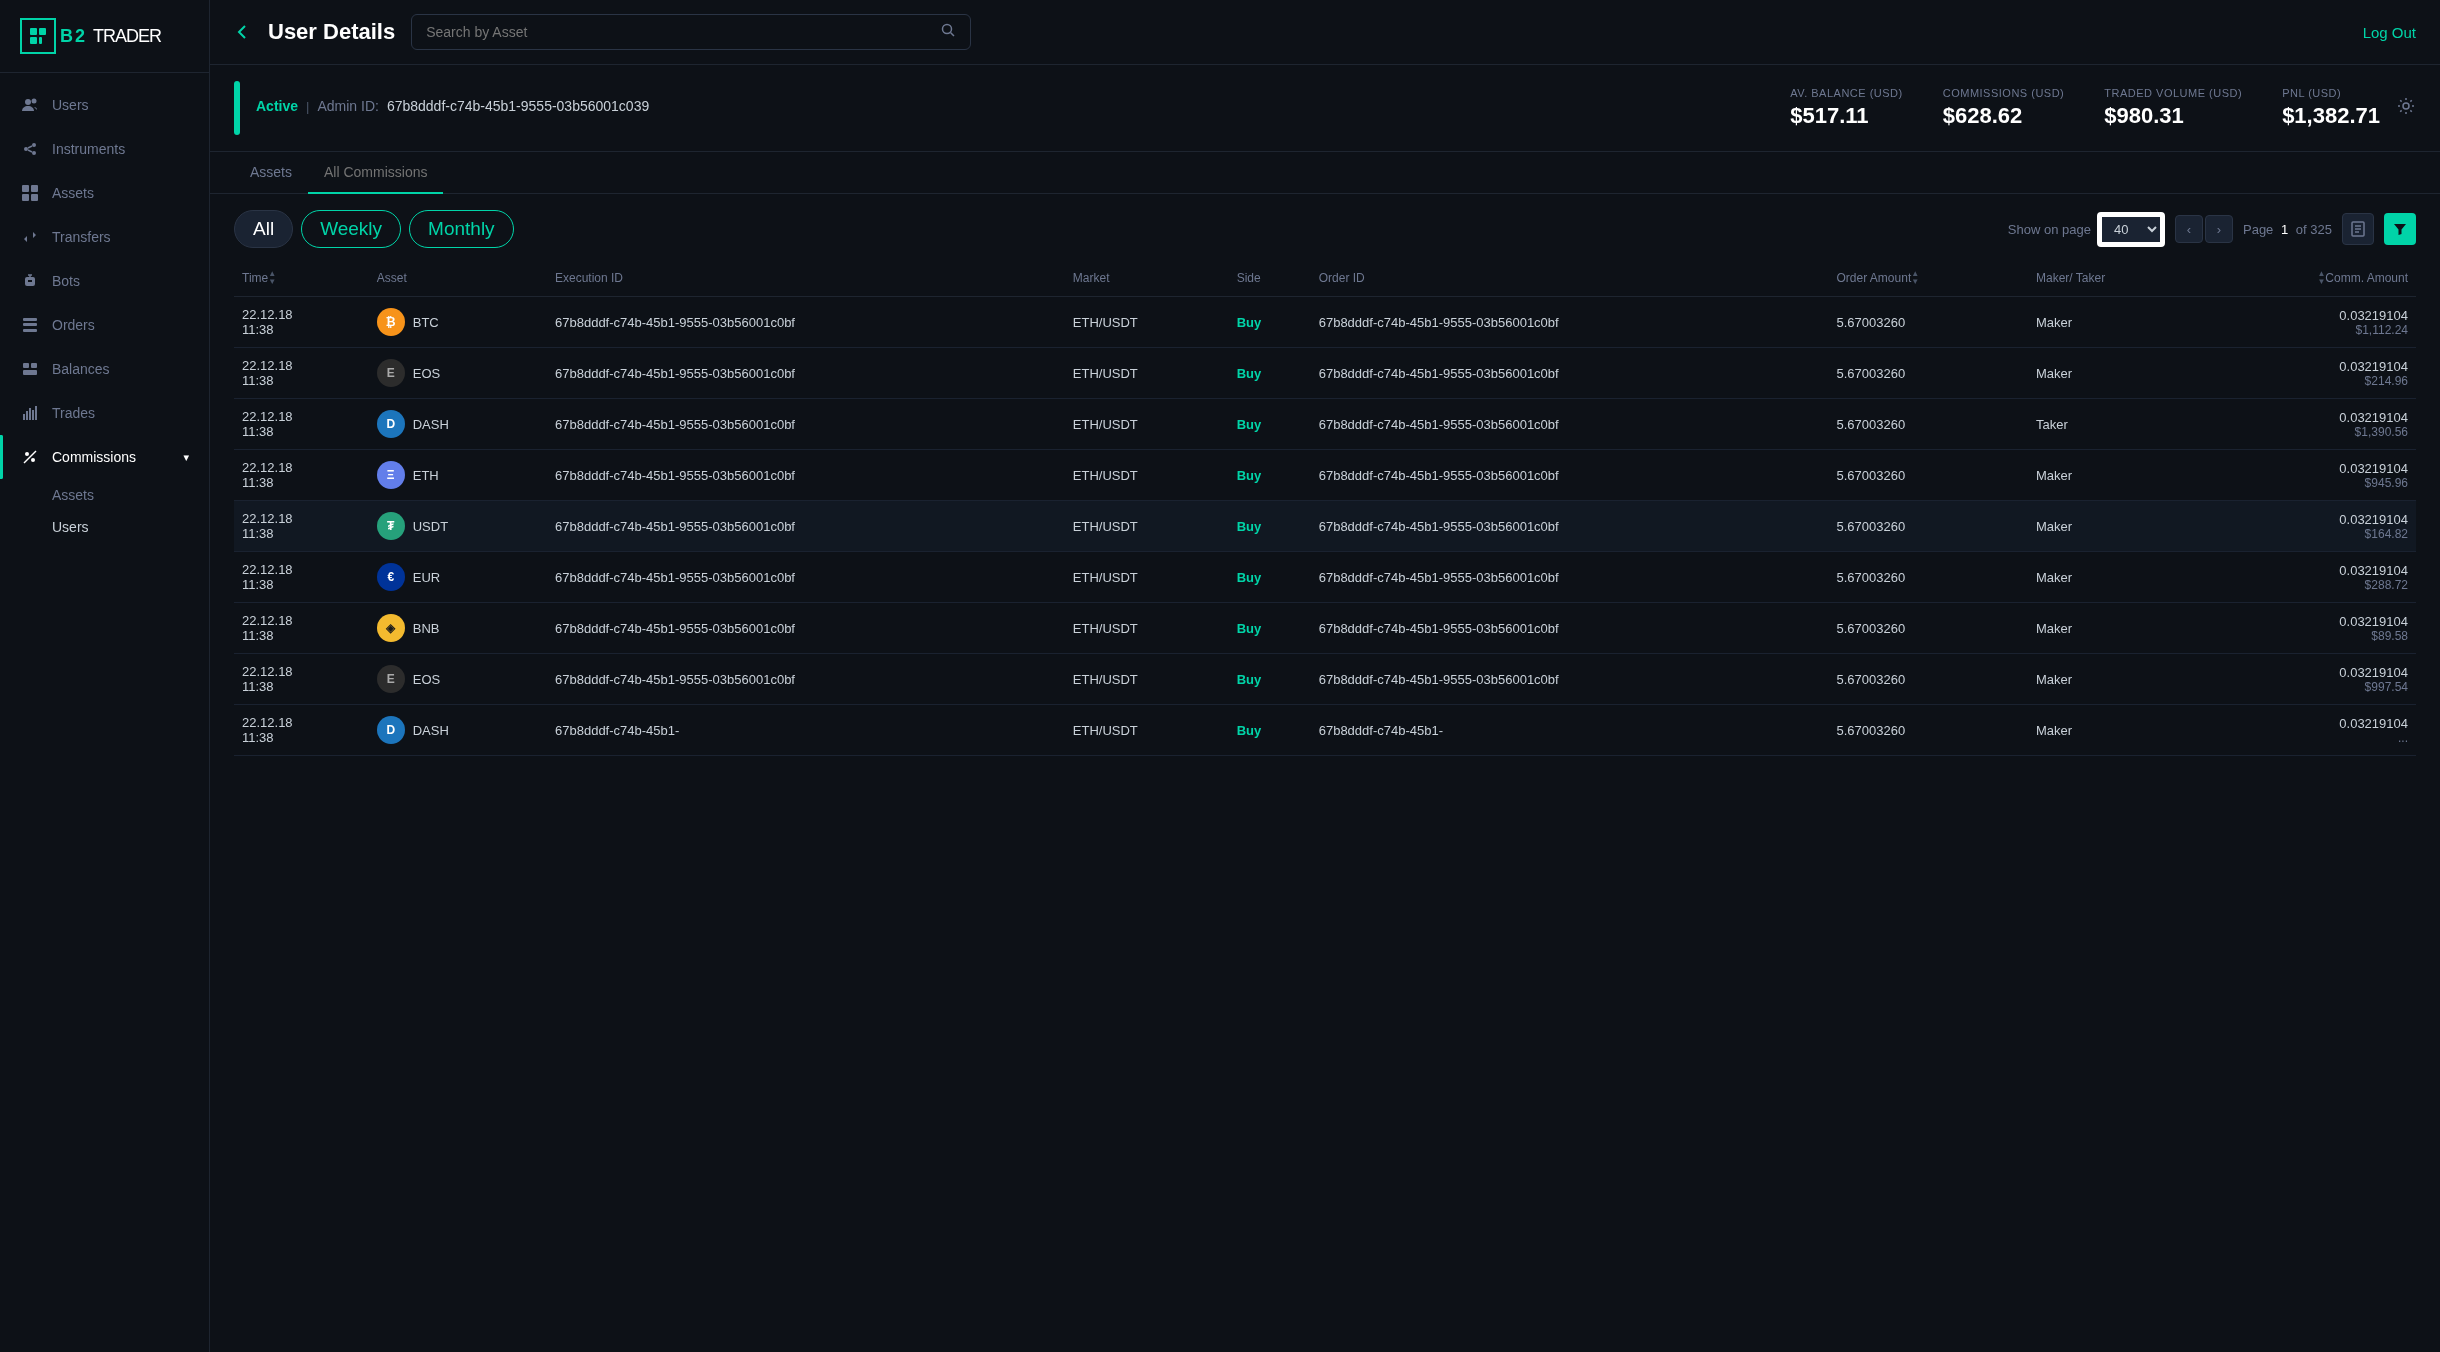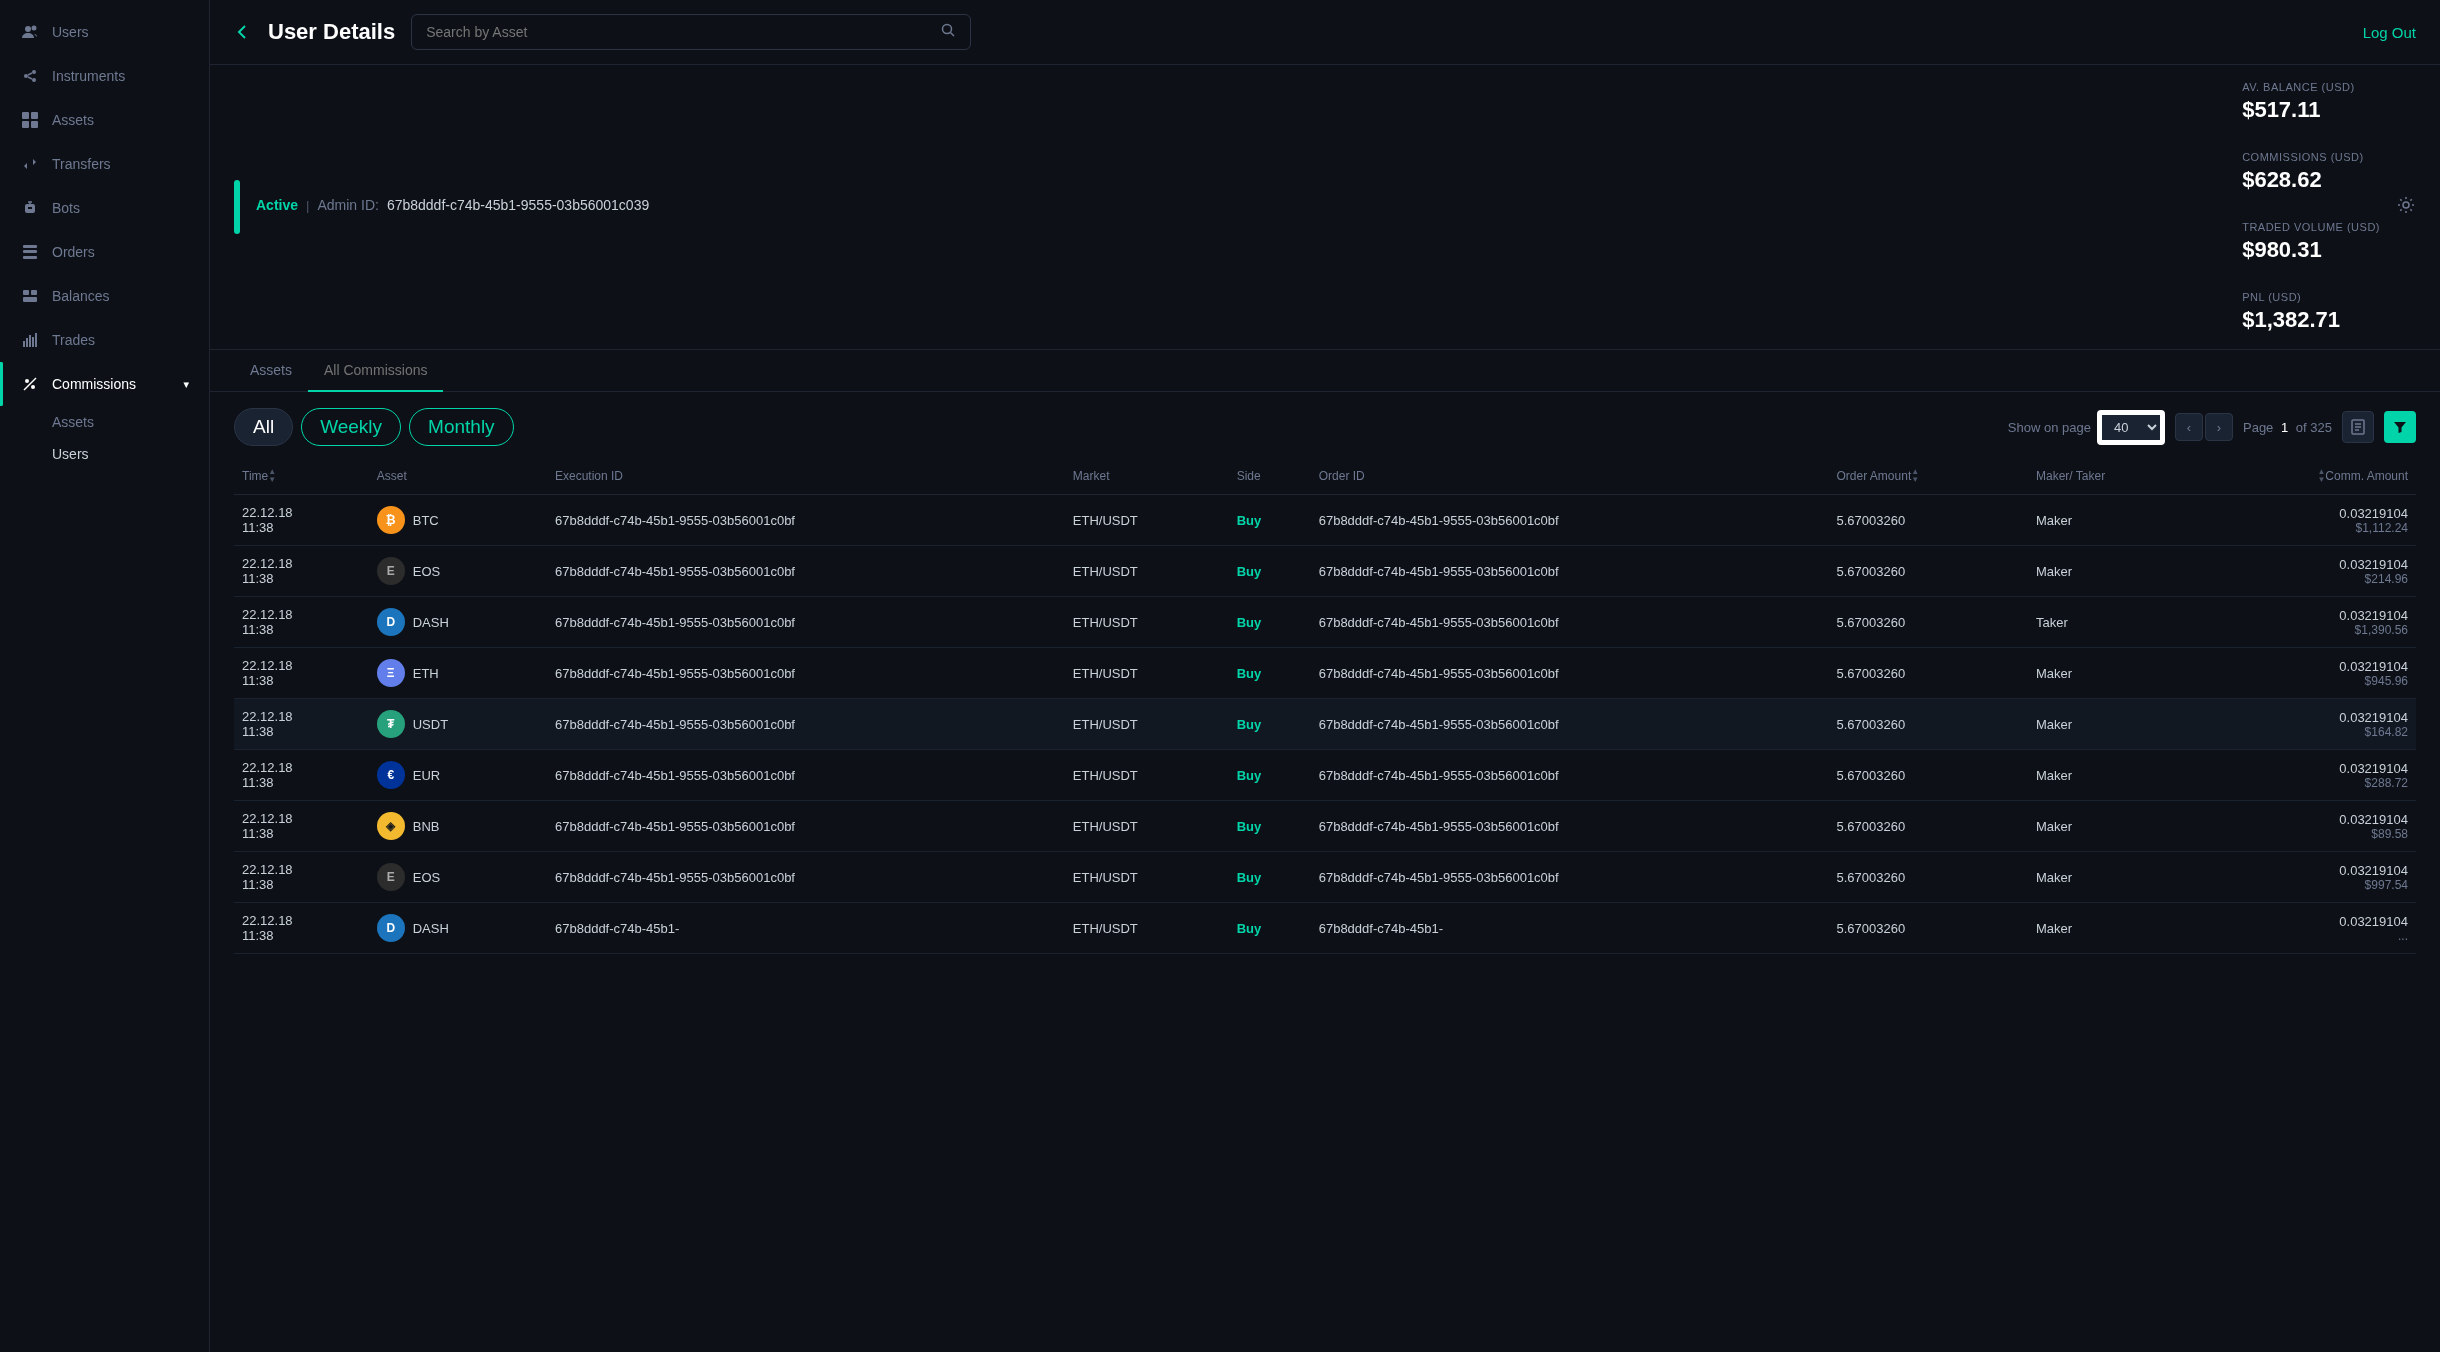--- a/index.html
+++ b/index.html
@@ -216,23 +216,22 @@
     .gear-btn {
       margin-left: auto;
       color: #6e7891;
       background: none;
       border: none;
       font-size: 18px;
       cursor: pointer;
     }
     .stats-grid {
       display: flex;
-      gap: 28px;
+      gap: 40px;
       margin-left: 26px;
-      flex-direction: column;
     }
     .stat-item {
       display: flex;
       flex-direction: column;
       align-items: flex-start;
     }
     .stat-label {
       font-size: 11px;
       color: #6e7891;
       margin-bottom: 4px;
@@ -447,20 +446,34 @@
       font-size: 8px;
       color: #4a5568;
       line-height: 1;
     }
     @keyframes blink { 50% { opacity: 0; } }
   </style>
 </head>
 <body>
 
 <div class="sidebar">
+  <div class="sidebar-logo">
+    <div class="logo-box">
+      <div class="logo-icon">
+        <svg width="20" height="20" viewBox="0 0 20 20" fill="none">
+          <rect x="2" y="2" width="7" height="7" rx="1" fill="#00d4a8"></rect>
+          <rect x="11" y="2" width="7" height="7" rx="1" fill="#00d4a8"></rect>
+          <rect x="2" y="11" width="7" height="7" rx="1" fill="#00d4a8"></rect>
+          <rect x="11" y="11" width="3" height="7" rx="1" fill="#00d4a8"></rect>
+        </svg>
+      </div>
+      <span class="logo-text">B2</span>
+      <span style="color:#fff; font-size:18px; font-weight:300; margin-left:2px;">TRADER</span>
+    </div>
+  </div>
   <nav class="sidebar-nav">
     <div class="nav-item">
       <span class="nav-icon">
         <svg width="18" height="18" viewBox="0 0 18 18" fill="currentColor">
             <circle cx="7" cy="6" r="3"></circle>
             <path d="M1 15c0-3 2.7-5 6-5s6 2 6 5"></path>
             <circle cx="13" cy="5" r="2.5"></circle>
             <path d="M13 11c1.5 0 3 .8 3 3"></path>
           </svg>
       </span>

